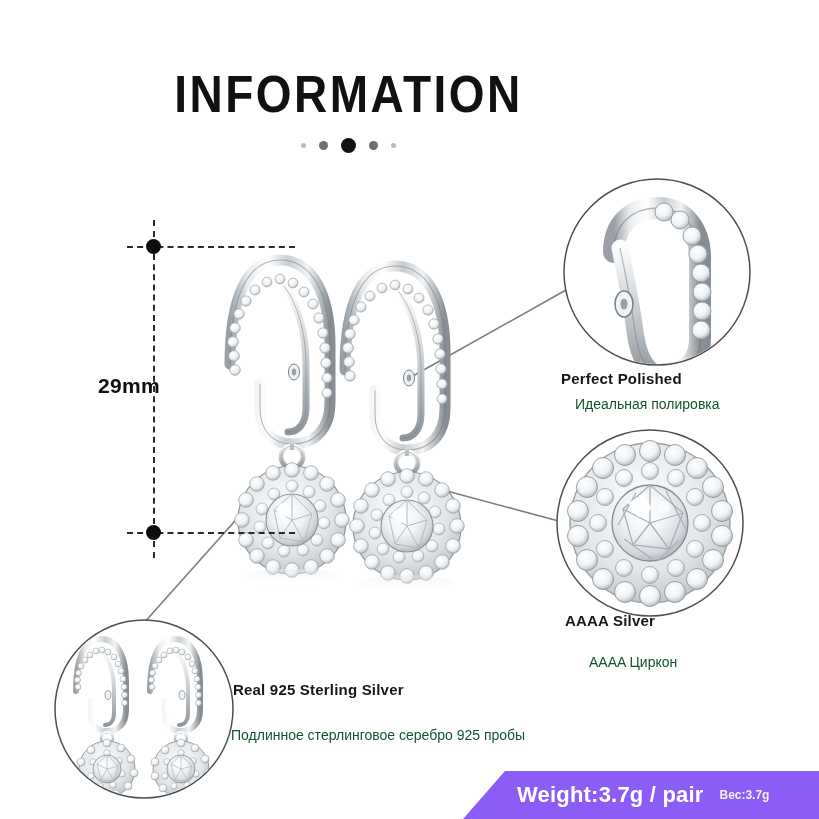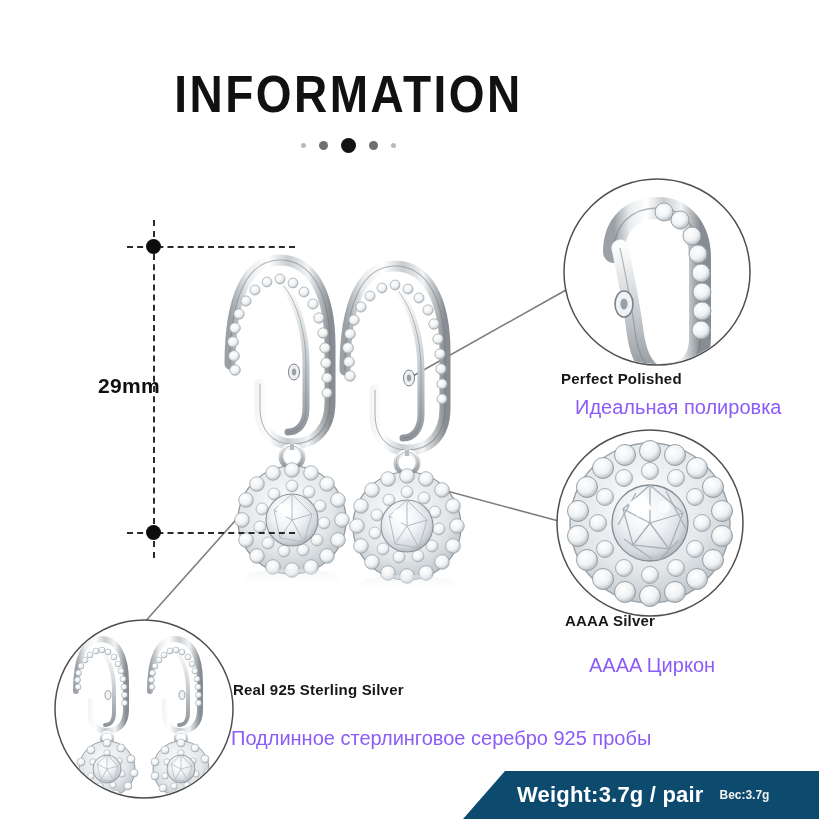--- a/index.html
+++ b/index.html
@@ -76,34 +76,34 @@
   .callout-title {
     position: absolute;
     font-size: 15px;
     font-weight: bold;
     color: #171717;
     white-space: nowrap;
     letter-spacing: 0.2px;
   }
   .callout-sub {
     position: absolute;
-    font-size: 20px;
+    font-size: 14px;
     font-weight: normal;
-    color: #8b5cf6;
+    color: #14532d;
     white-space: nowrap;
   }
 
   
   #weight-banner {
     position: absolute;
     left: 455px;
     top: 771px;
     width: 364px;
     height: 48px;
-    background: #0c4a6e;
+    background: #8b5cf6;
     clip-path: polygon(50px 0, 364px 0, 364px 48px, 8px 48px);
     display: flex;
     align-items: center;
     justify-content: flex-start;
     padding-left: 62px;
     box-sizing: border-box;
     gap: 16px;
   }
   #weight-main {
     color: #ffffff;

